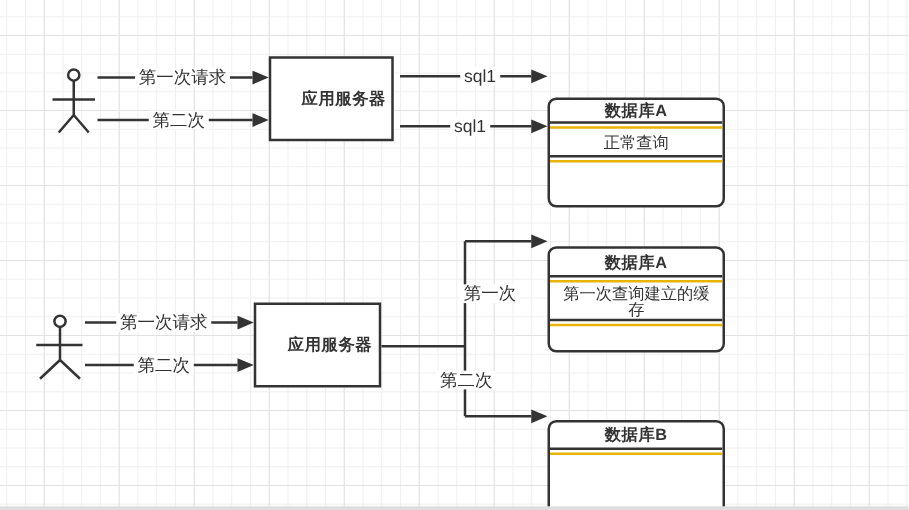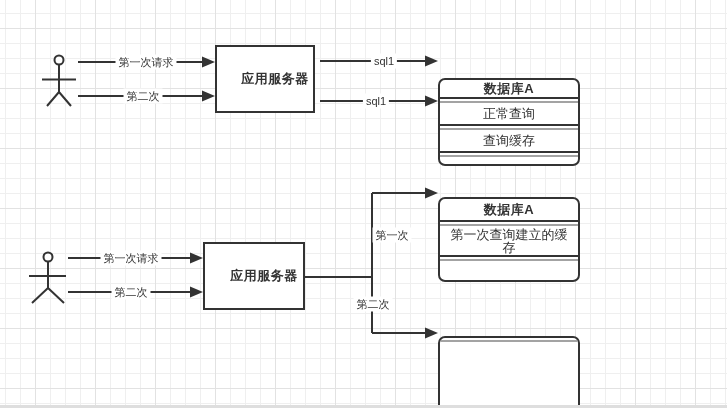--- a/index.html
+++ b/index.html
@@ -17,36 +17,36 @@
     color:#333333;
   }
   .svg-layer{position:absolute;left:0;top:0;width:727px;height:408px;}
   .node{
     position:absolute;box-sizing:border-box;background:#ffffff;
     border:2.5px solid #333333;display:flex;align-items:center;justify-content:center;
     font-size:13px;font-weight:bold;letter-spacing:.5px;padding-left:20px;
   }
   .edge-label{
     position:absolute;transform:translate(-50%,-50%);
-    background:#ffffff;padding:0 3px;font-size:11px;line-height:15px;
+    background:#ffffff;padding:0 3px;font-size:14px;line-height:15px;
     white-space:nowrap;
   }
   .db-table{
     position:absolute;left:438px;width:142px;box-sizing:border-box;
     border:2px solid #333333;border-radius:7px;background:#ffffff;
     display:flex;flex-direction:column;overflow:hidden;font-size:13px;margin-top:47px;
   }
   .db-header{
     flex:none;box-sizing:border-box;border-bottom:2px solid #333333;
     font-weight:bold;display:flex;align-items:center;justify-content:center;
     letter-spacing:.5px;
   }
   .db-row{
     flex:none;box-sizing:border-box;margin-top:2px;
-    border-top:2px solid #a3a3a3;border-bottom:2px solid #333333;
+    border-top:2px solid #eab308;border-bottom:2px solid #333333;
     display:flex;align-items:center;justify-content:center;
     text-align:center;line-height:13px;padding:0 6px;
   }
   .db-row.last{flex:1 1 auto;border-bottom:none;}
   .bottom-edge{position:absolute;left:0;bottom:0;width:727px;height:3px;background:#dedede;}
 </style>
 </head>
 <body>
 
 <div class="canvas">
@@ -106,36 +106,36 @@
   <div class="edge-label" style="left:143px;top:96px;">第二次</div>
 
   <div class="node" style="left:215px;top:45px;width:100px;height:68px;">应用服务器</div>
 
   <div class="edge-label" style="left:384px;top:61px;">sql1</div>
   <div class="edge-label" style="left:376px;top:101px;">sql1</div>
 
   <div class="db-table" style="top:31px;height:88px;">
     <div class="db-header" style="height:19px;">数据库A</div>
     <div class="db-row" style="height:25px;">正常查询</div>
-    <div class="db-row" style="height:25px;">查询缓存</div>
     <div class="db-row last"></div>
   </div>
 
   <div class="edge-label" style="left:131px;top:258px;">第一次请求</div>
   <div class="edge-label" style="left:131px;top:292px;">第二次</div>
 
   <div class="node" style="left:203px;top:242px;width:102px;height:68px;">应用服务器</div>
 
   <div class="edge-label" style="left:392px;top:235px;">第一次</div>
   <div class="edge-label" style="left:373px;top:304px;">第二次</div>
 
   <div class="db-table" style="top:150px;height:85px;">
     <div class="db-header" style="height:23px;">数据库A</div>
     <div class="db-row" style="height:33px;">第一次查询建立的缓存</div>
     <div class="db-row last"></div>
   </div>
 
   <div class="db-table" style="top:289px;height:85px;">
+    <div class="db-header" style="height:22px;">数据库B</div>
     <div class="db-row last"></div>
   </div>
 
   <div class="bottom-edge"></div>
 </div>
 
 </body></html>

